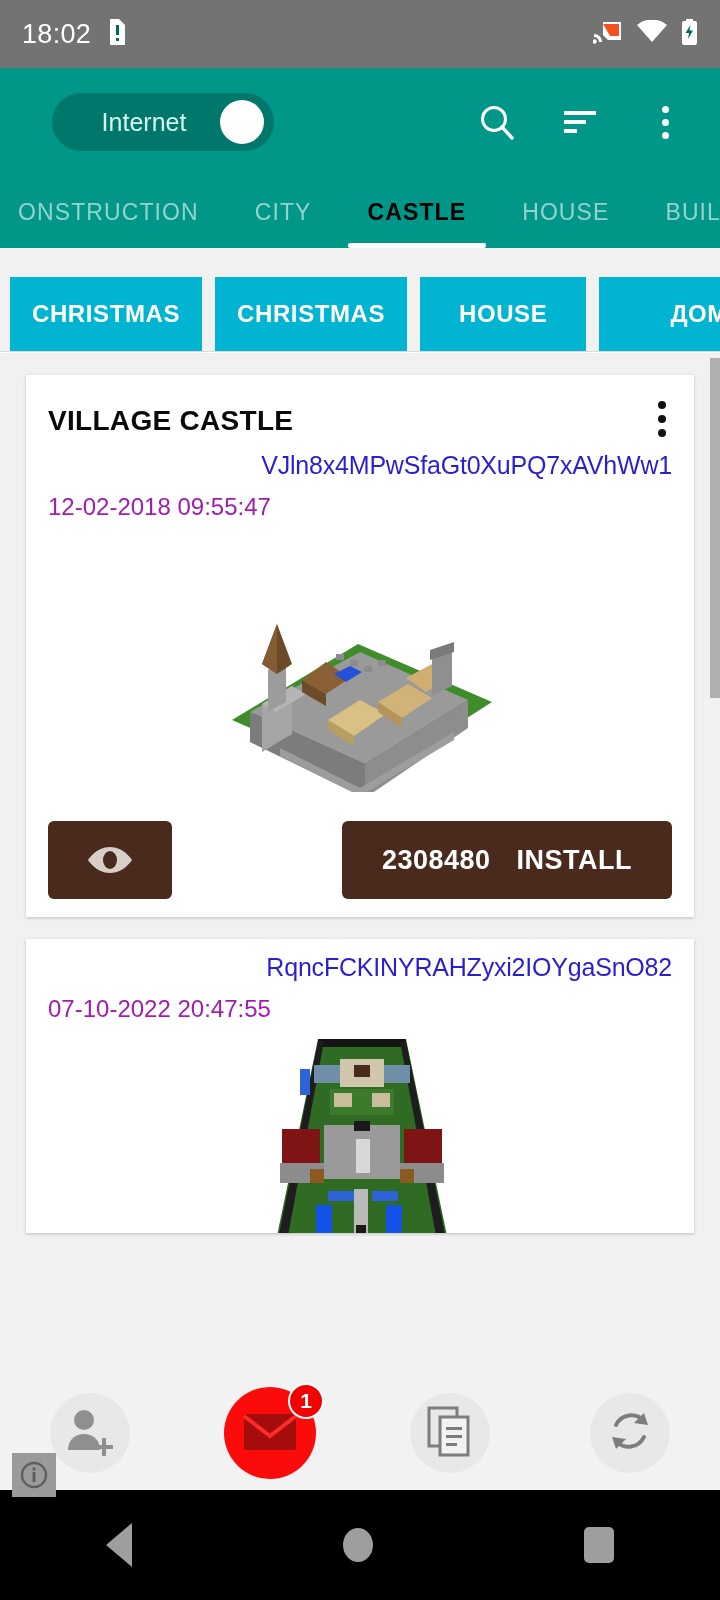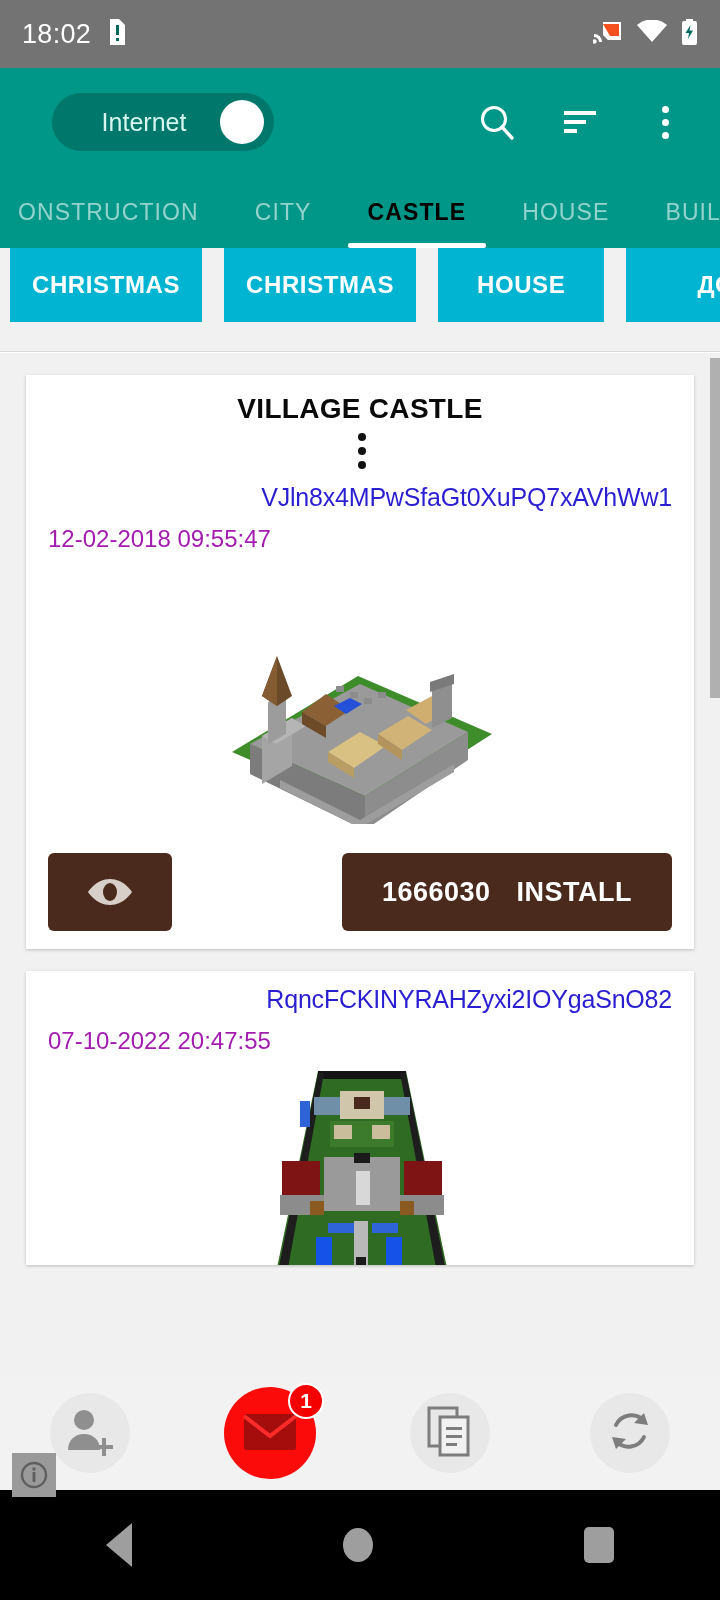--- a/index.html
+++ b/index.html
@@ -62,41 +62,41 @@
   .tab.active{ color:#000000; font-weight:700; }
   .tab.active::after{
     content:""; position:absolute; left:8px; right:8px; bottom:0;
     height:5px; background:#ffffff; border-radius:2px;
   }
 
   
   .chipbar{
     position:absolute; top:248px; left:0; width:720px; height:104px;
     background:#f1f1f1; overflow:hidden;
-    display:flex; align-items:flex-start; gap:22px; padding:0 10px;
+    display:flex; align-items:flex-end; gap:13px; padding:0 10px;
     border-bottom:1px solid #d9d9d9;
   }
   .chip{
     flex:none; height:74px; min-width:166px; padding:0 22px;
     background:#00b4d2; color:#ffffff;
     display:flex; align-items:center; justify-content:center;
     font-size:24px; font-weight:600; letter-spacing:.6px;
   }
 
   
   .listarea{
     position:absolute; top:353px; left:0; width:720px; height:1022px;
     background:#f1f1f1; overflow:hidden;
   }
   .card{
     margin:22px 26px; background:#ffffff;
     box-shadow:0 1px 3px rgba(0,0,0,.22);
     position:relative;
   }
-  .card-head{ display:flex; align-items:center; padding:18px 22px 0 22px;flex-direction:column; }
+  .card-head{ display:flex; align-items:flex-end; padding:18px 22px 0 22px; }
   .card-title{
     font-size:28px; font-weight:700; color:#0a0a0a; letter-spacing:.3px;
     flex:1; line-height:1.15;
   }
   .card-kebab{ display:flex; flex-direction:column; gap:6px; align-items:center; padding:8px 6px 0 10px; }
   .card-kebab i{ width:8px; height:8px; border-radius:50%; background:#111; display:block; }
   .card-id{
     padding:14px 22px 0 22px; font-size:25px; color:#2a1ed1; letter-spacing:-.2px;
     word-break:break-all;
     text-align:right;
@@ -311,21 +311,21 @@
       </div>
 
       <div class="card-actions">
         <div class="btn-eye">
           <svg width="48" height="30" viewBox="0 0 48 30">
             <path d="M24 2C10 2 2 15 2 15s8 13 22 13 22-13 22-13S38 2 24 2z" fill="#d8d0c8"></path>
             <ellipse cx="24" cy="15" rx="7" ry="9" fill="#4a2a1c"></ellipse>
           </svg>
         </div>
         <div class="btn-install">
-          <span>1666030</span>
+          <span>2308480</span>
           <span>INSTALL</span>
         </div>
       </div>
     </div>
 
     <div class="card">
       <div class="card-id">RqncFCKINYRAHZyxi2IOYgaSnO82</div>
       <div class="card-date">07-10-2022  20:47:55</div>
 
       <div class="card-media tall">

